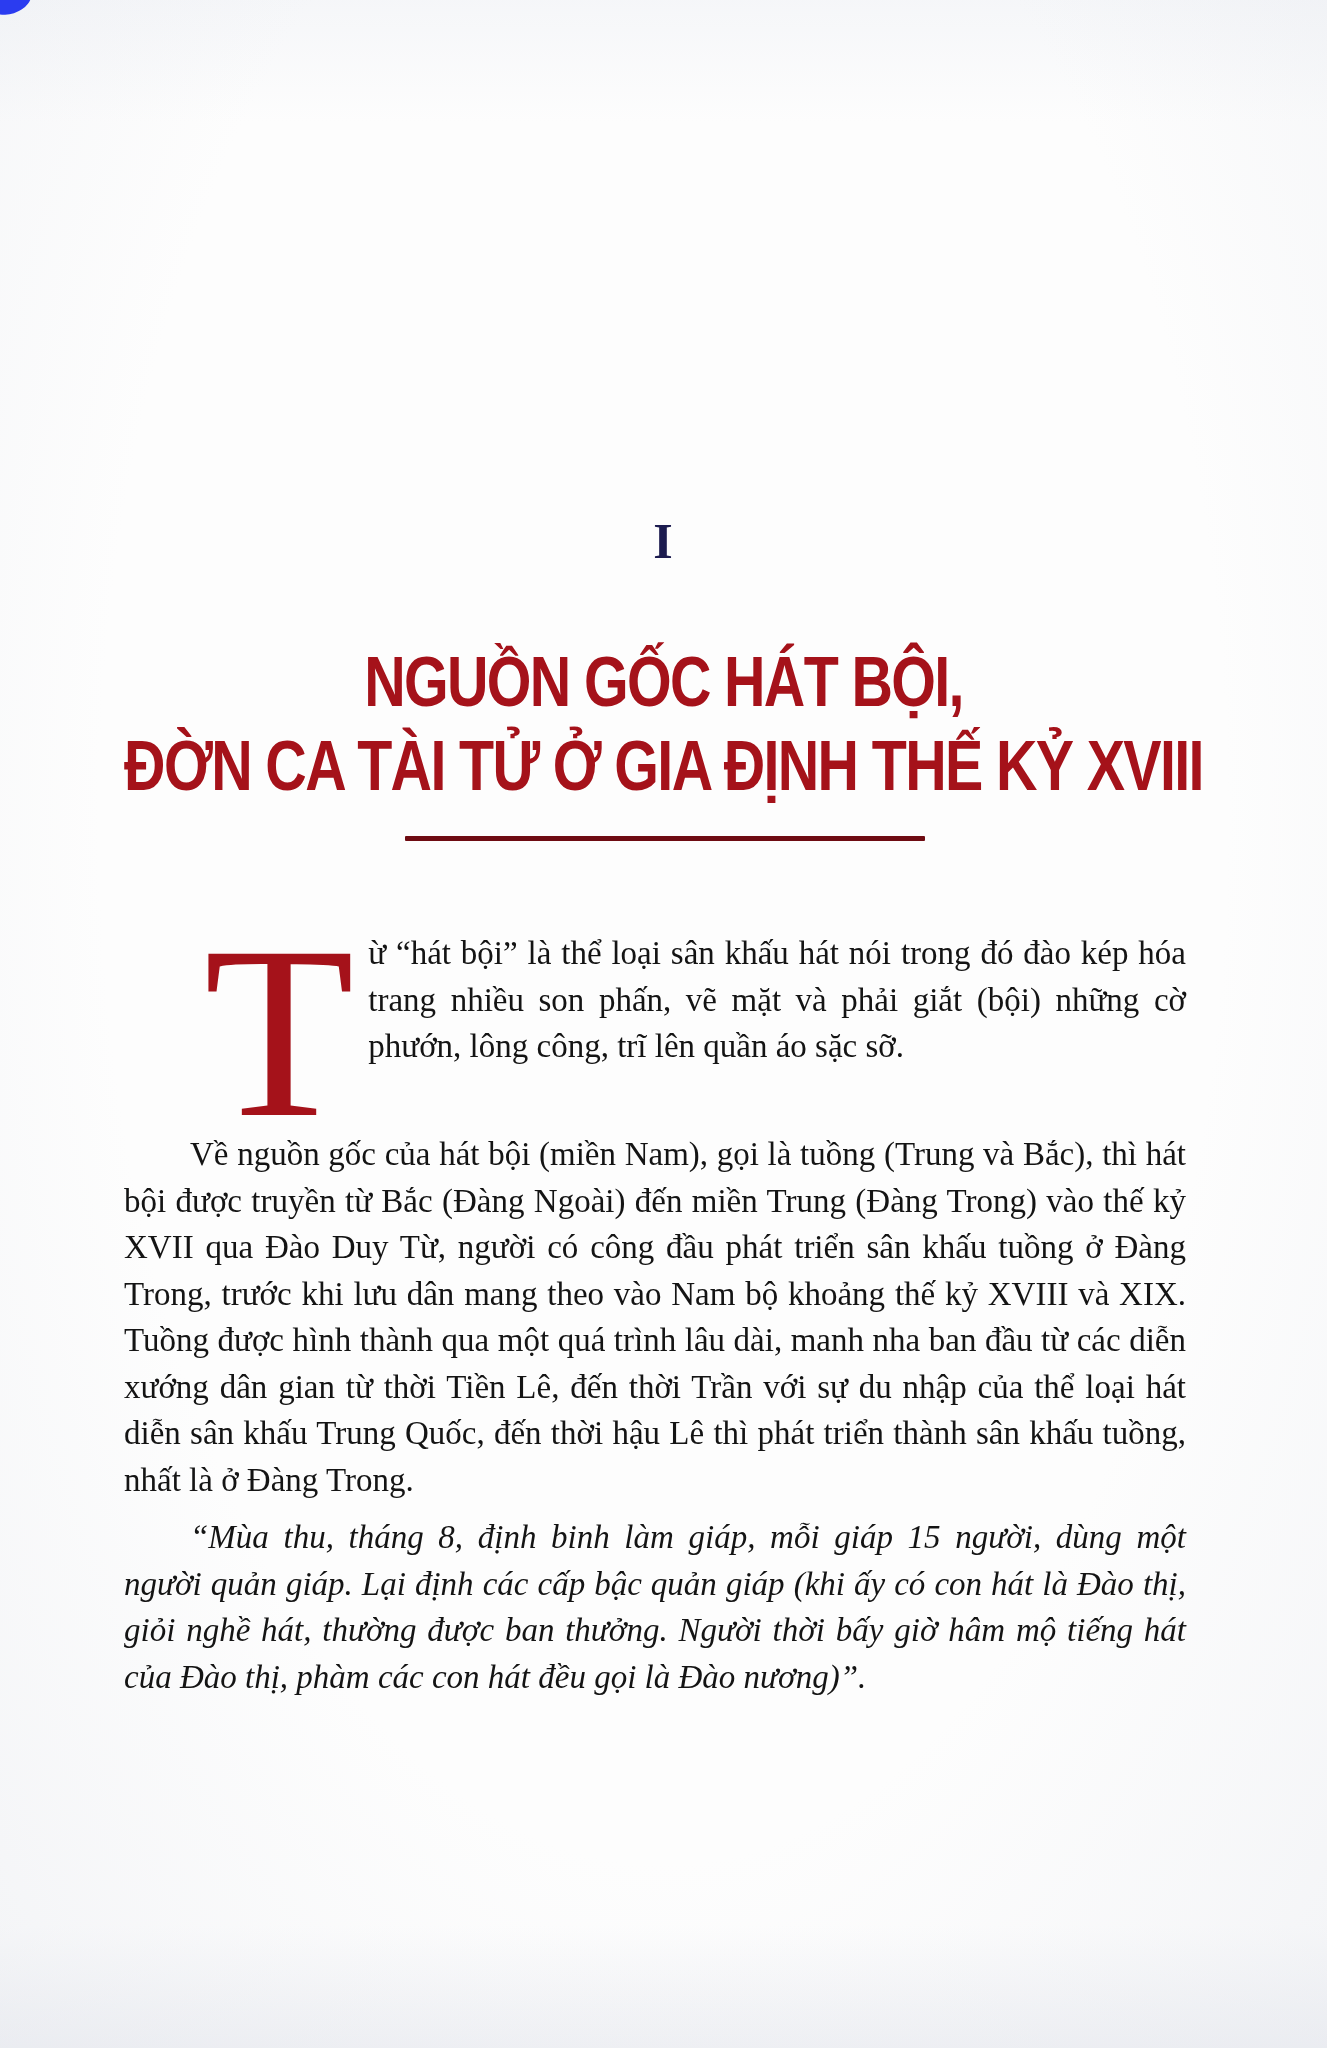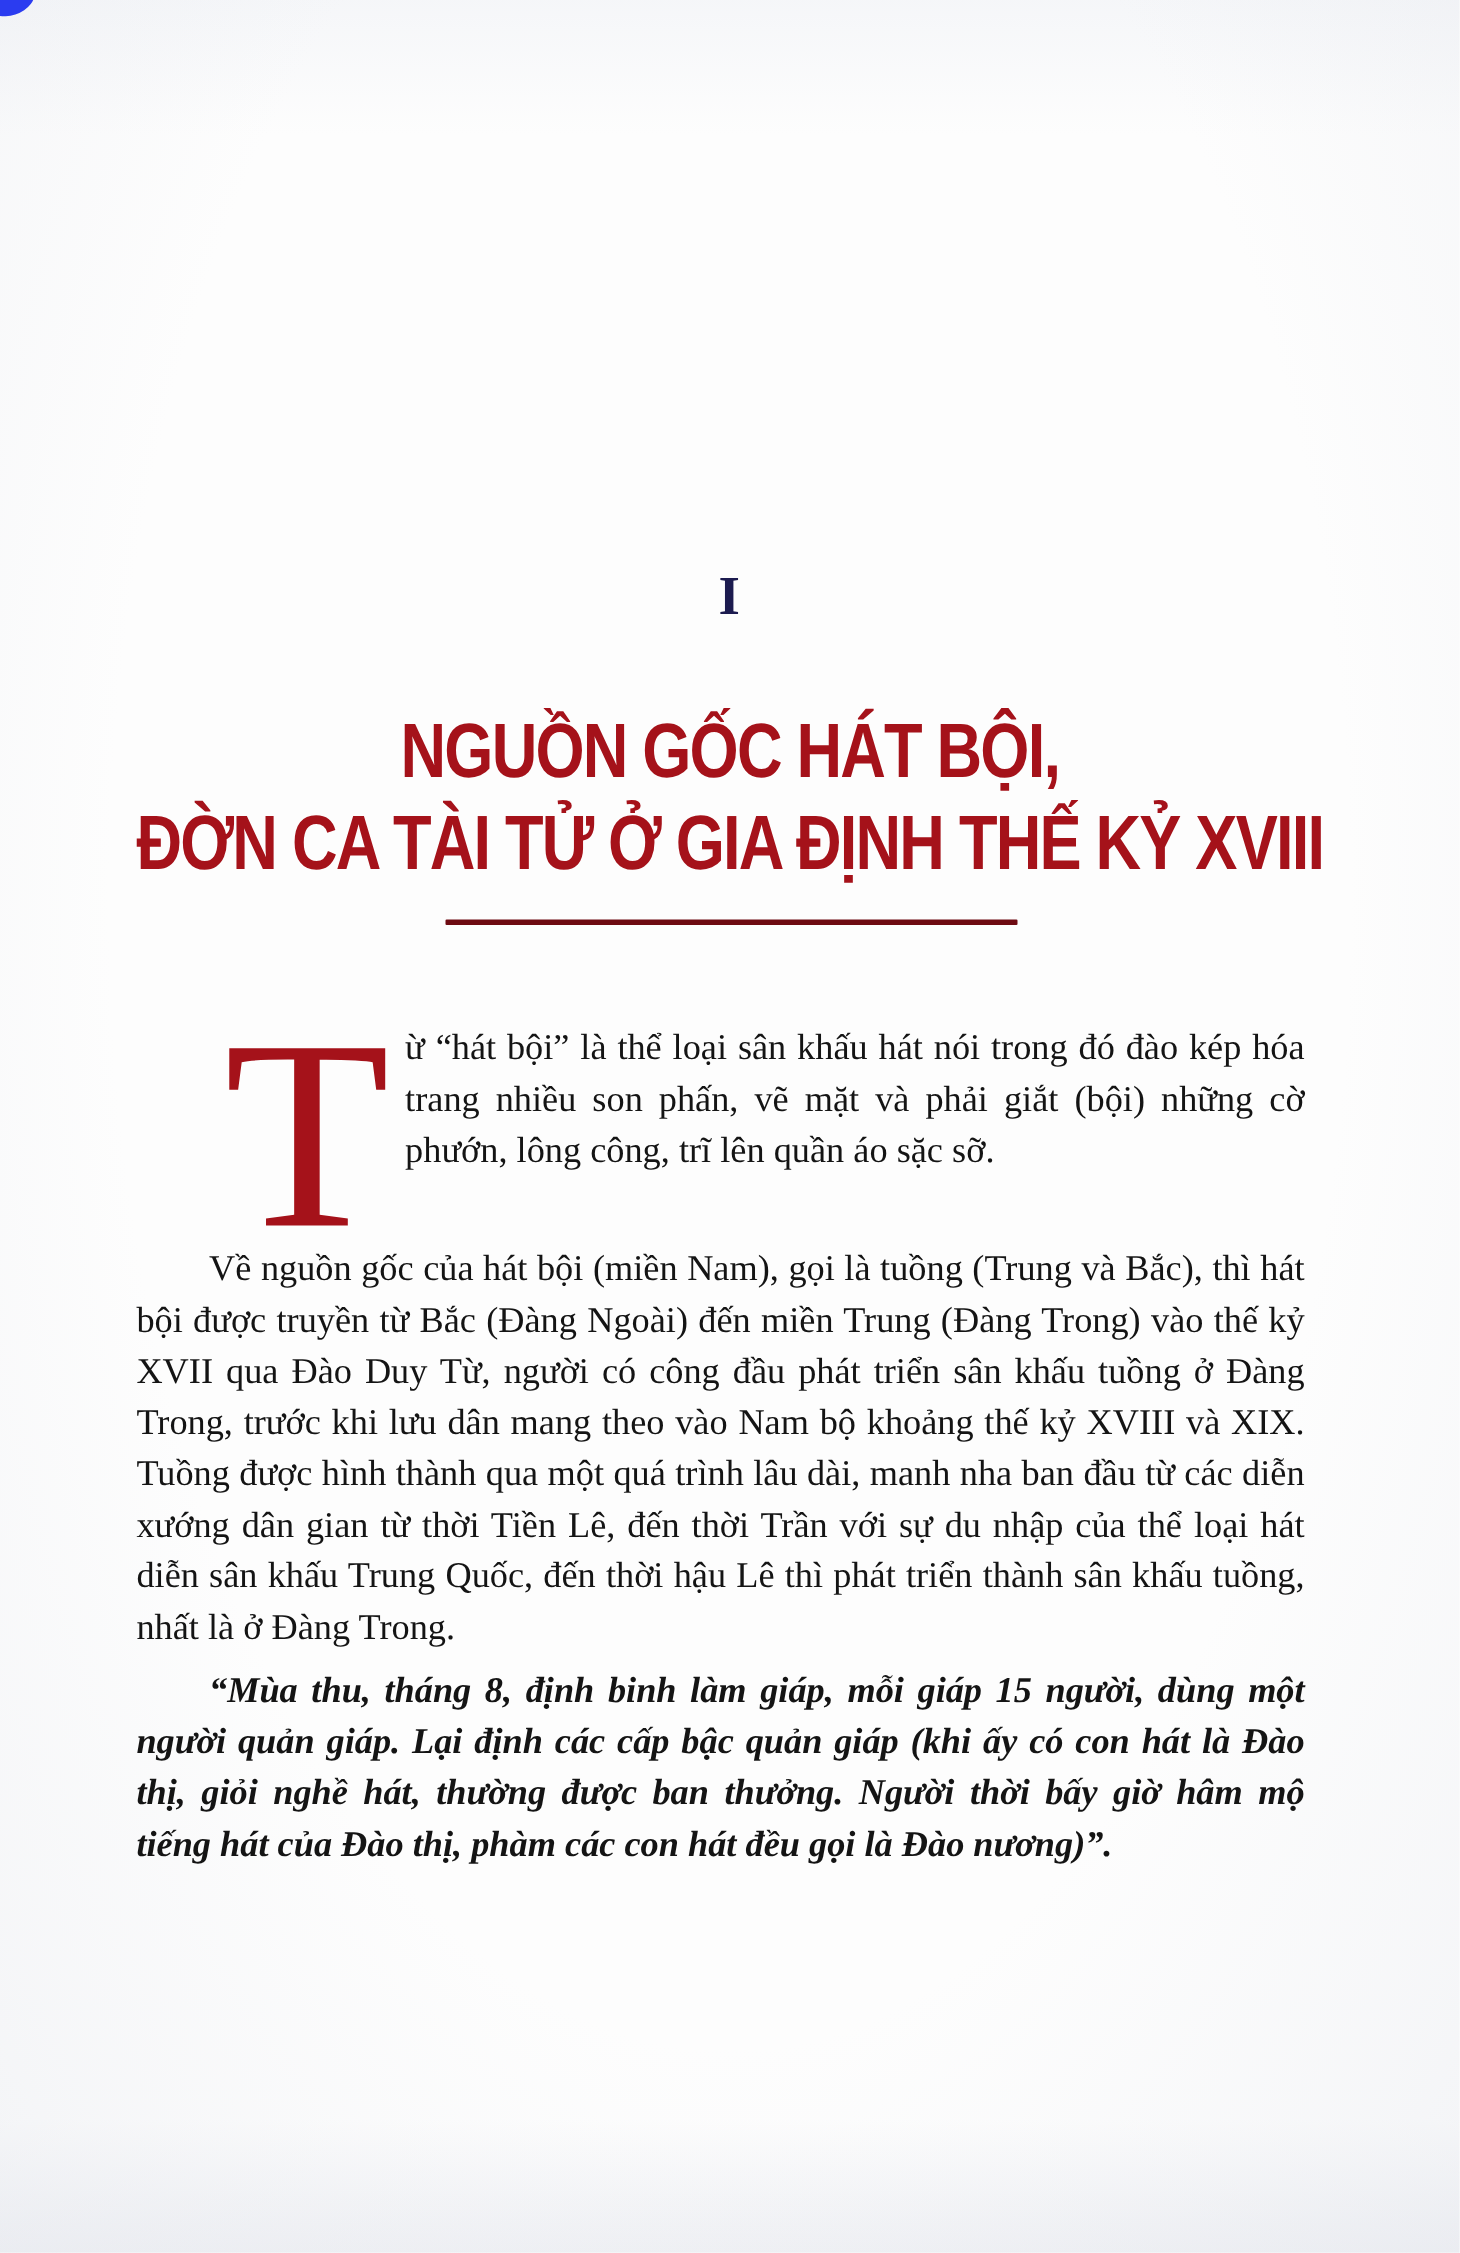--- a/index.html
+++ b/index.html
@@ -101,21 +101,20 @@
       padding-top: 0;
     }
     .para .ital {
       font-style: italic;
     }
     .quote {
       font-style: italic;
       text-indent: 66px;
       margin: 0;
       text-align: justify;
-      font-weight: bold;
     }
   </style>
 </head>
 <body>
 
 <div class="scan-shade"></div>
 <div class="corner-mark"></div>
 
 <div class="chapter-num">I</div>
 

